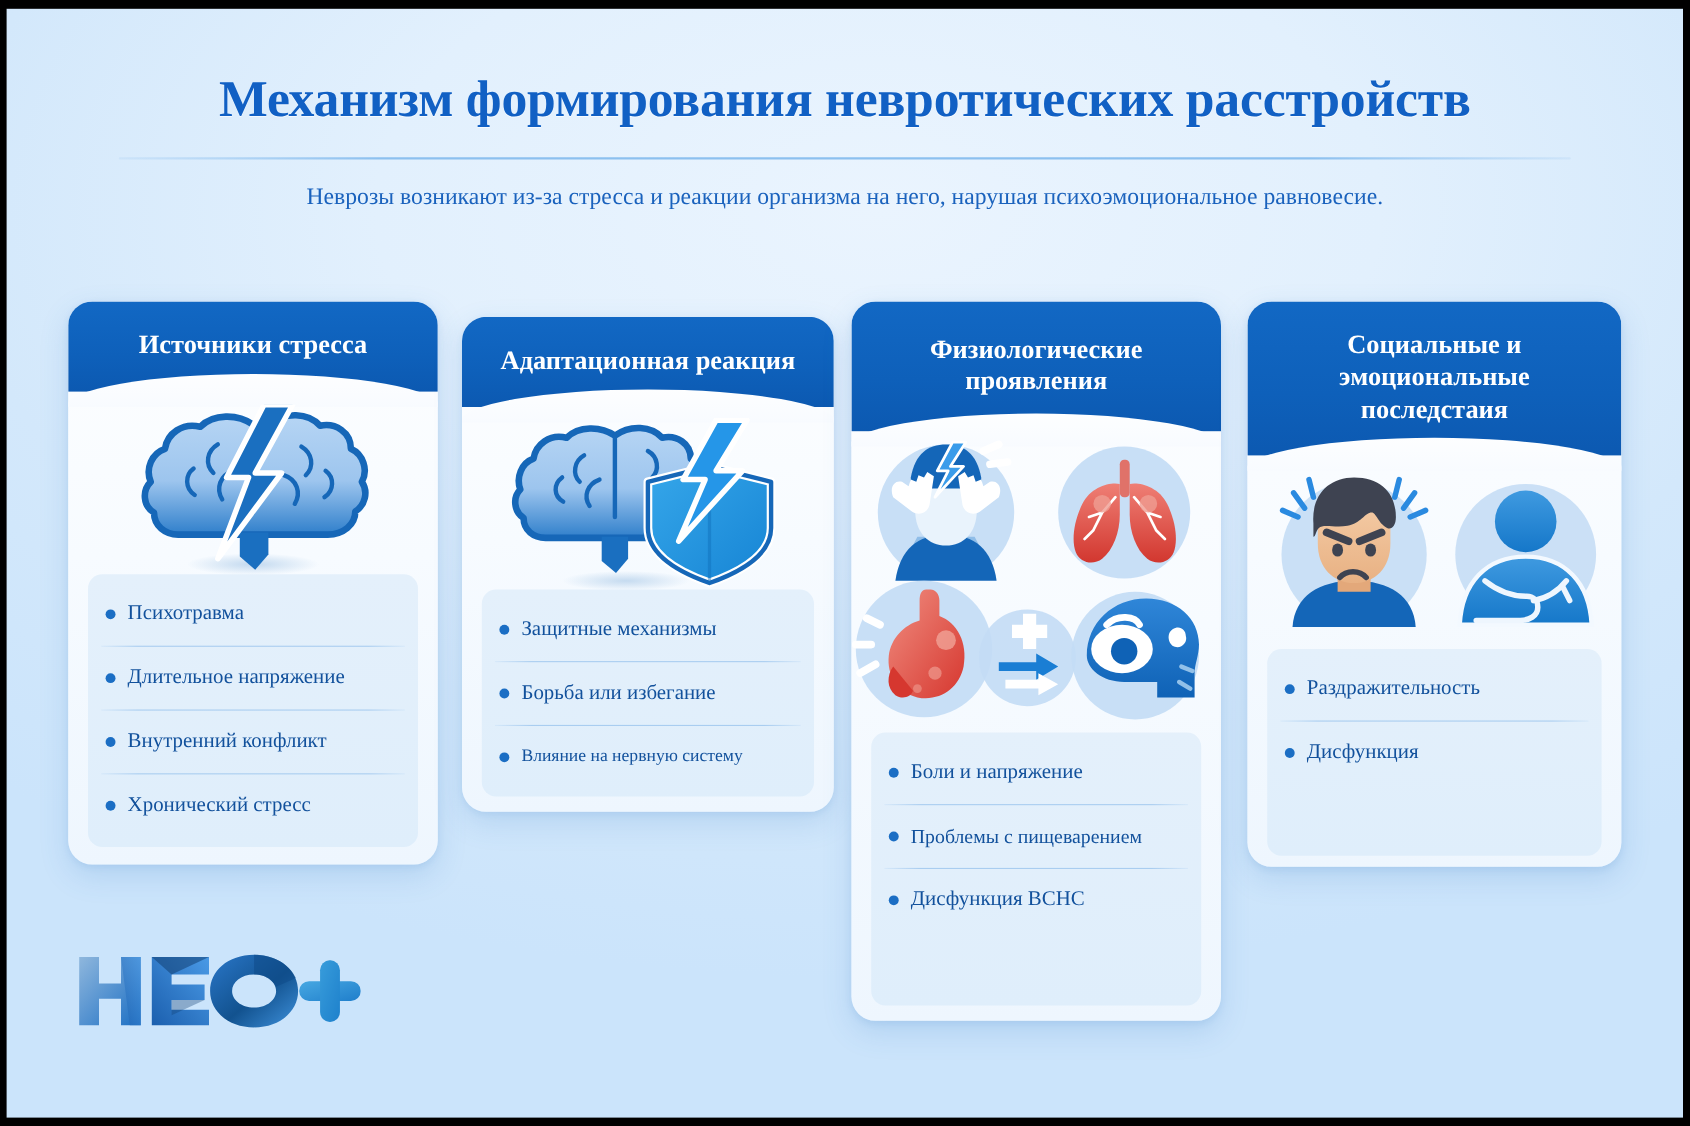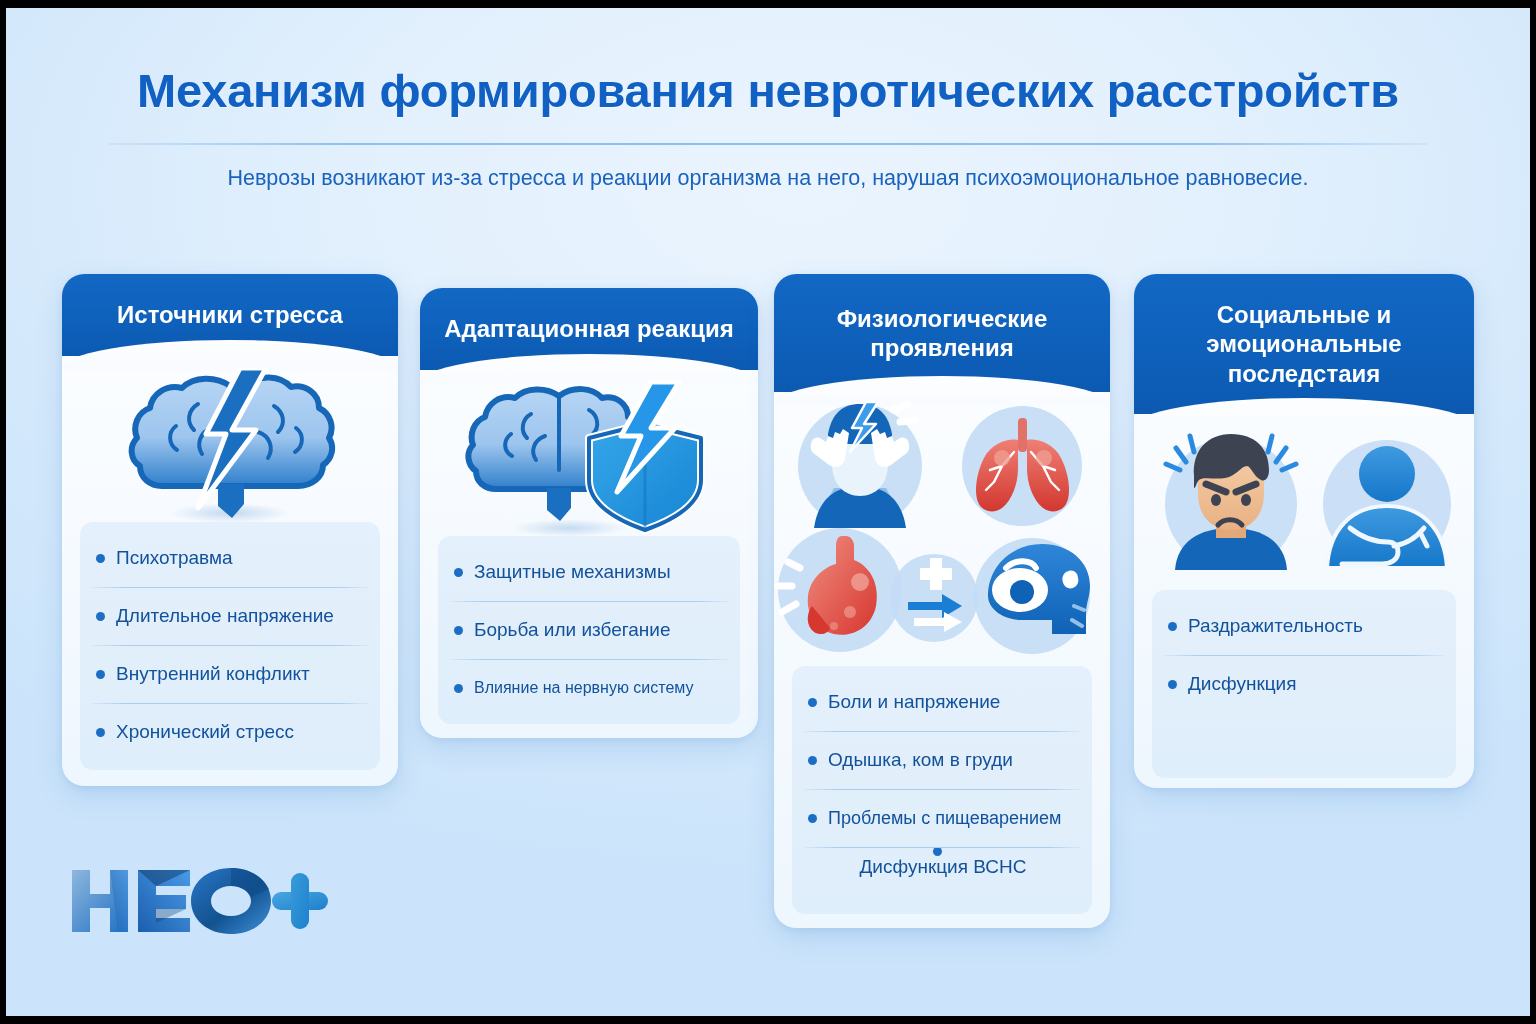--- a/index.html
+++ b/index.html
@@ -7,21 +7,21 @@
     margin: 0;
     padding: 0;
     background: #000;
   }
   #stage {
     position: relative;
     width: 1536px;
     height: 1024px;
     background: #000;
     overflow: hidden;
-    font-family: Liberation Sans, sans-serif;
+    font-family: Liberation Serif, serif;
   }
   #canvas {
     position: absolute;
     left: 6px;
     top: 8px;
     width: 1524px;
     height: 1008px;
     background:
       radial-gradient(ellipse 1200px 700px at 52% 18%, #eaf4fe 0%, #e2f0fd 38%, #d3e8fb 70%, #cbe4fb 100%);
     overflow: hidden;
@@ -353,27 +353,23 @@
       </svg>
     </div>
 
     <div class="list-box" style="top:392px; height:248px;">
       <div class="list-item" style="height:58px;">
         <span class="bullet"></span>
         <span>Боли и напряжение</span>
       </div>
       <div class="list-item" style="height:58px;">
         <span class="bullet"></span>
-        <span>Одышка, ком в груди</span>
-      </div>
-      <div class="list-item" style="height:58px;">
-        <span class="bullet"></span>
         <span style="font-size:18px;">Проблемы с пищеварением</span>
       </div>
-      <div class="list-item" style="height:58px;flex-direction:column;">
+      <div class="list-item" style="height:58px;">
         <span class="bullet"></span>
         <span>Дисфункция ВСНС</span>
       </div>
     </div>
   </div>
 
   <div class="card" style="left:1128px; top:266px; width:340px; height:514px;">
     <div class="card-head" style="height:140px;">
       <span>Социальные и эмоциональные последстаия</span>
     </div>

